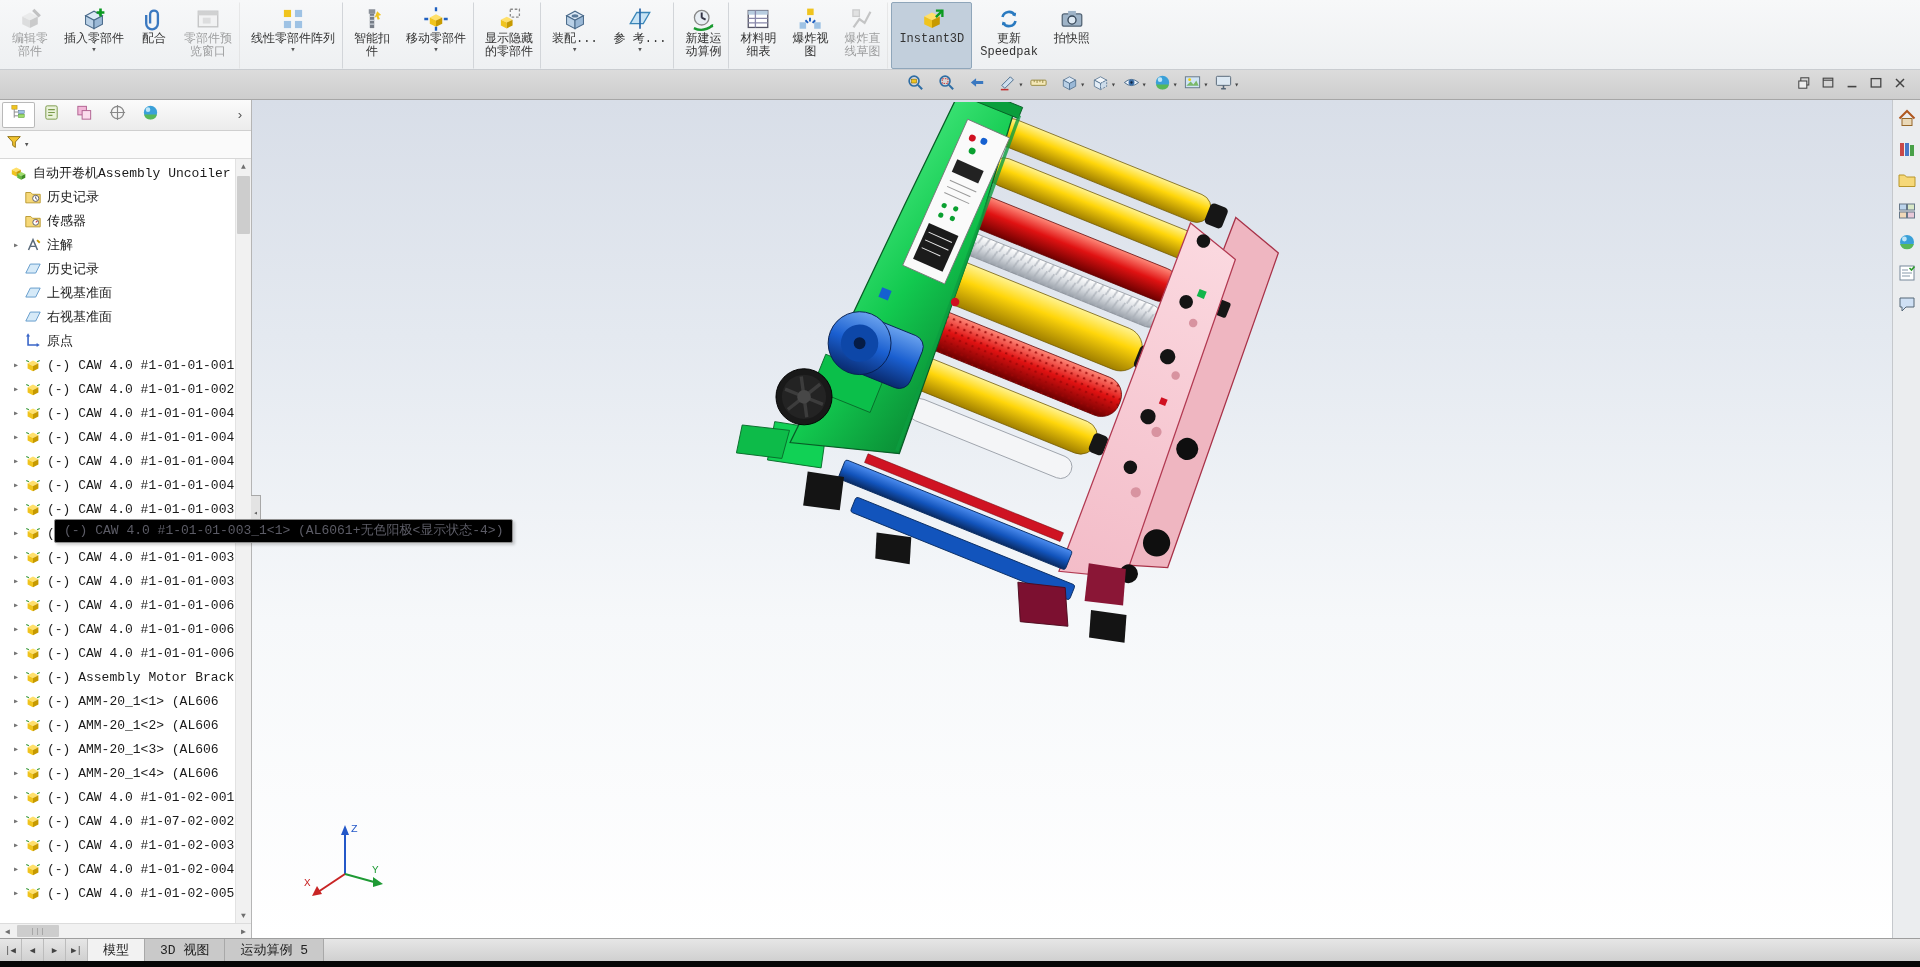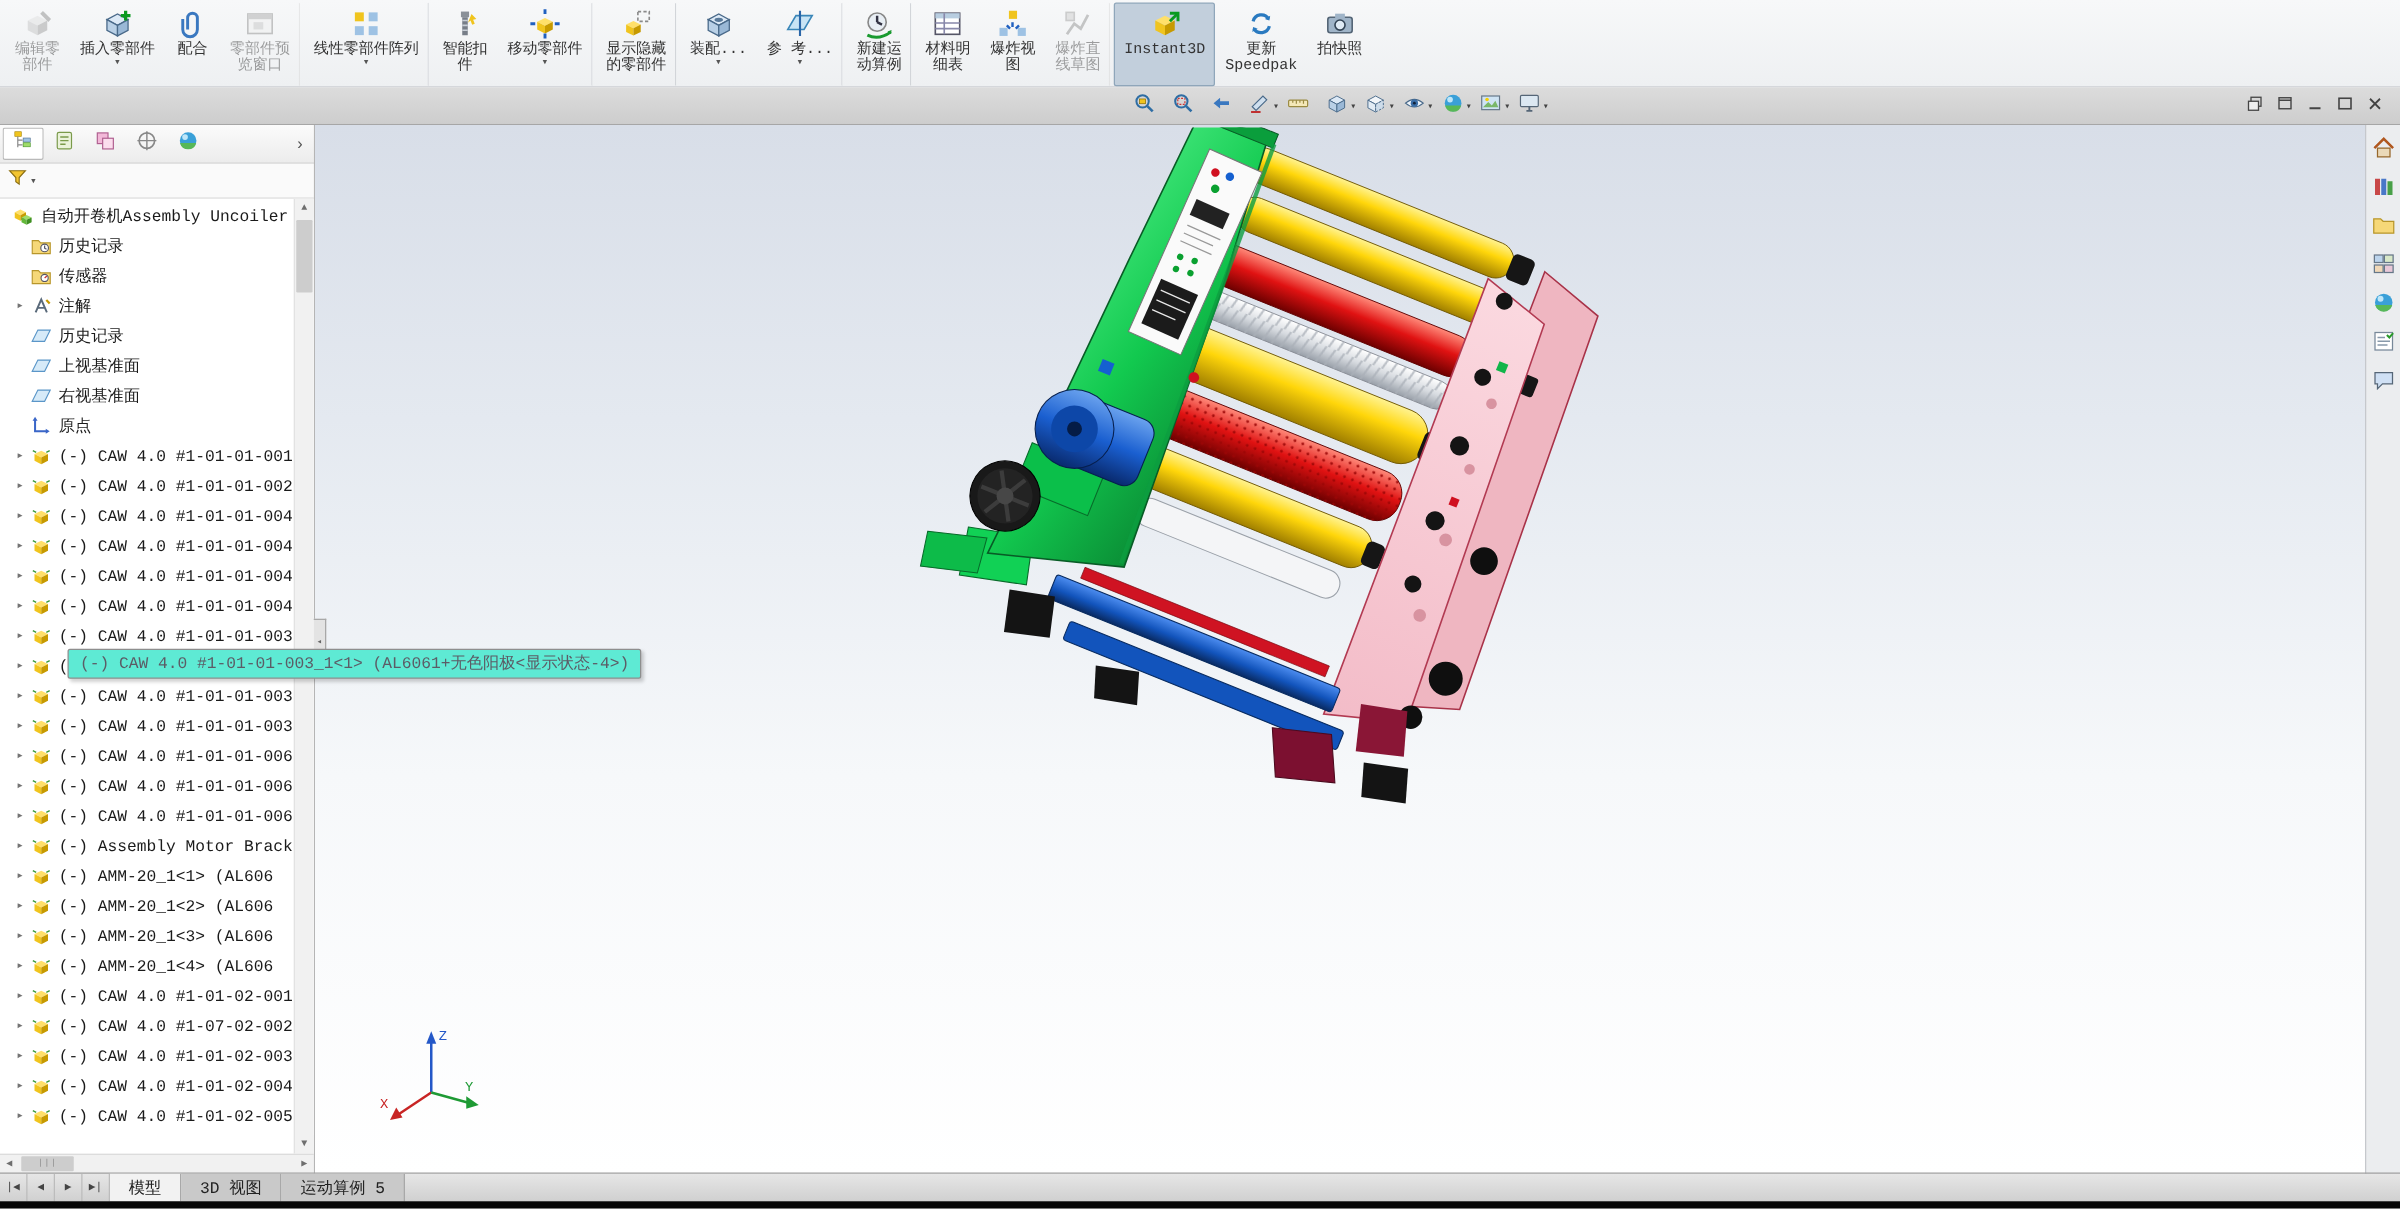--- a/index.html
+++ b/index.html
@@ -80,21 +80,21 @@
   .splitter{position:absolute;left:251px;top:495px;width:9px;height:34px;background:#e3e3e3;border:1px solid #a8a8a8;
             border-left:none;display:flex;align-items:center;justify-content:center;font-size:7px;color:#666;z-index:6;}
 
   
   .taskpane{width:28px;flex:0 0 28px;background:#ebedef;border-left:1px solid #c5c8cc;display:flex;
             flex-direction:column;align-items:center;padding-top:9px;gap:9px;box-sizing:border-box;}
   .tpicon{width:22px;height:22px;display:flex;align-items:center;justify-content:center;}
   .tpicon svg{width:20px;height:20px;}
 
   
-  .tooltip{position:absolute;left:54px;top:519px;height:22px;line-height:22px;background:#5eead4;
+  .tooltip{position:absolute;left:54px;top:519px;height:22px;line-height:22px;background:#000000;
            border:1px solid #8e8e8e;border-radius:2px;padding:0 9px;font-size:13px;color:#5c5c66;
            box-shadow:2px 2px 3px rgba(0,0,0,.18);white-space:nowrap;z-index:50;}
 
   
   .bottombar{position:absolute;left:0;right:0;bottom:6px;height:22px;background:linear-gradient(#e6e6e6,#d0d0d0);
              border-top:1px solid #9e9e9e;display:flex;align-items:stretch;font-size:13px;}
   .bnav{width:21px;display:flex;align-items:center;justify-content:center;color:#444;font-size:9px;
         border-right:1px solid #bcbcbc;}
   .btab{padding:0 15px;display:flex;align-items:center;border-right:1px solid #a8a8a8;background:#c9c9c9;color:#222;}
   .btab.active{background:#f2f2f2;}

